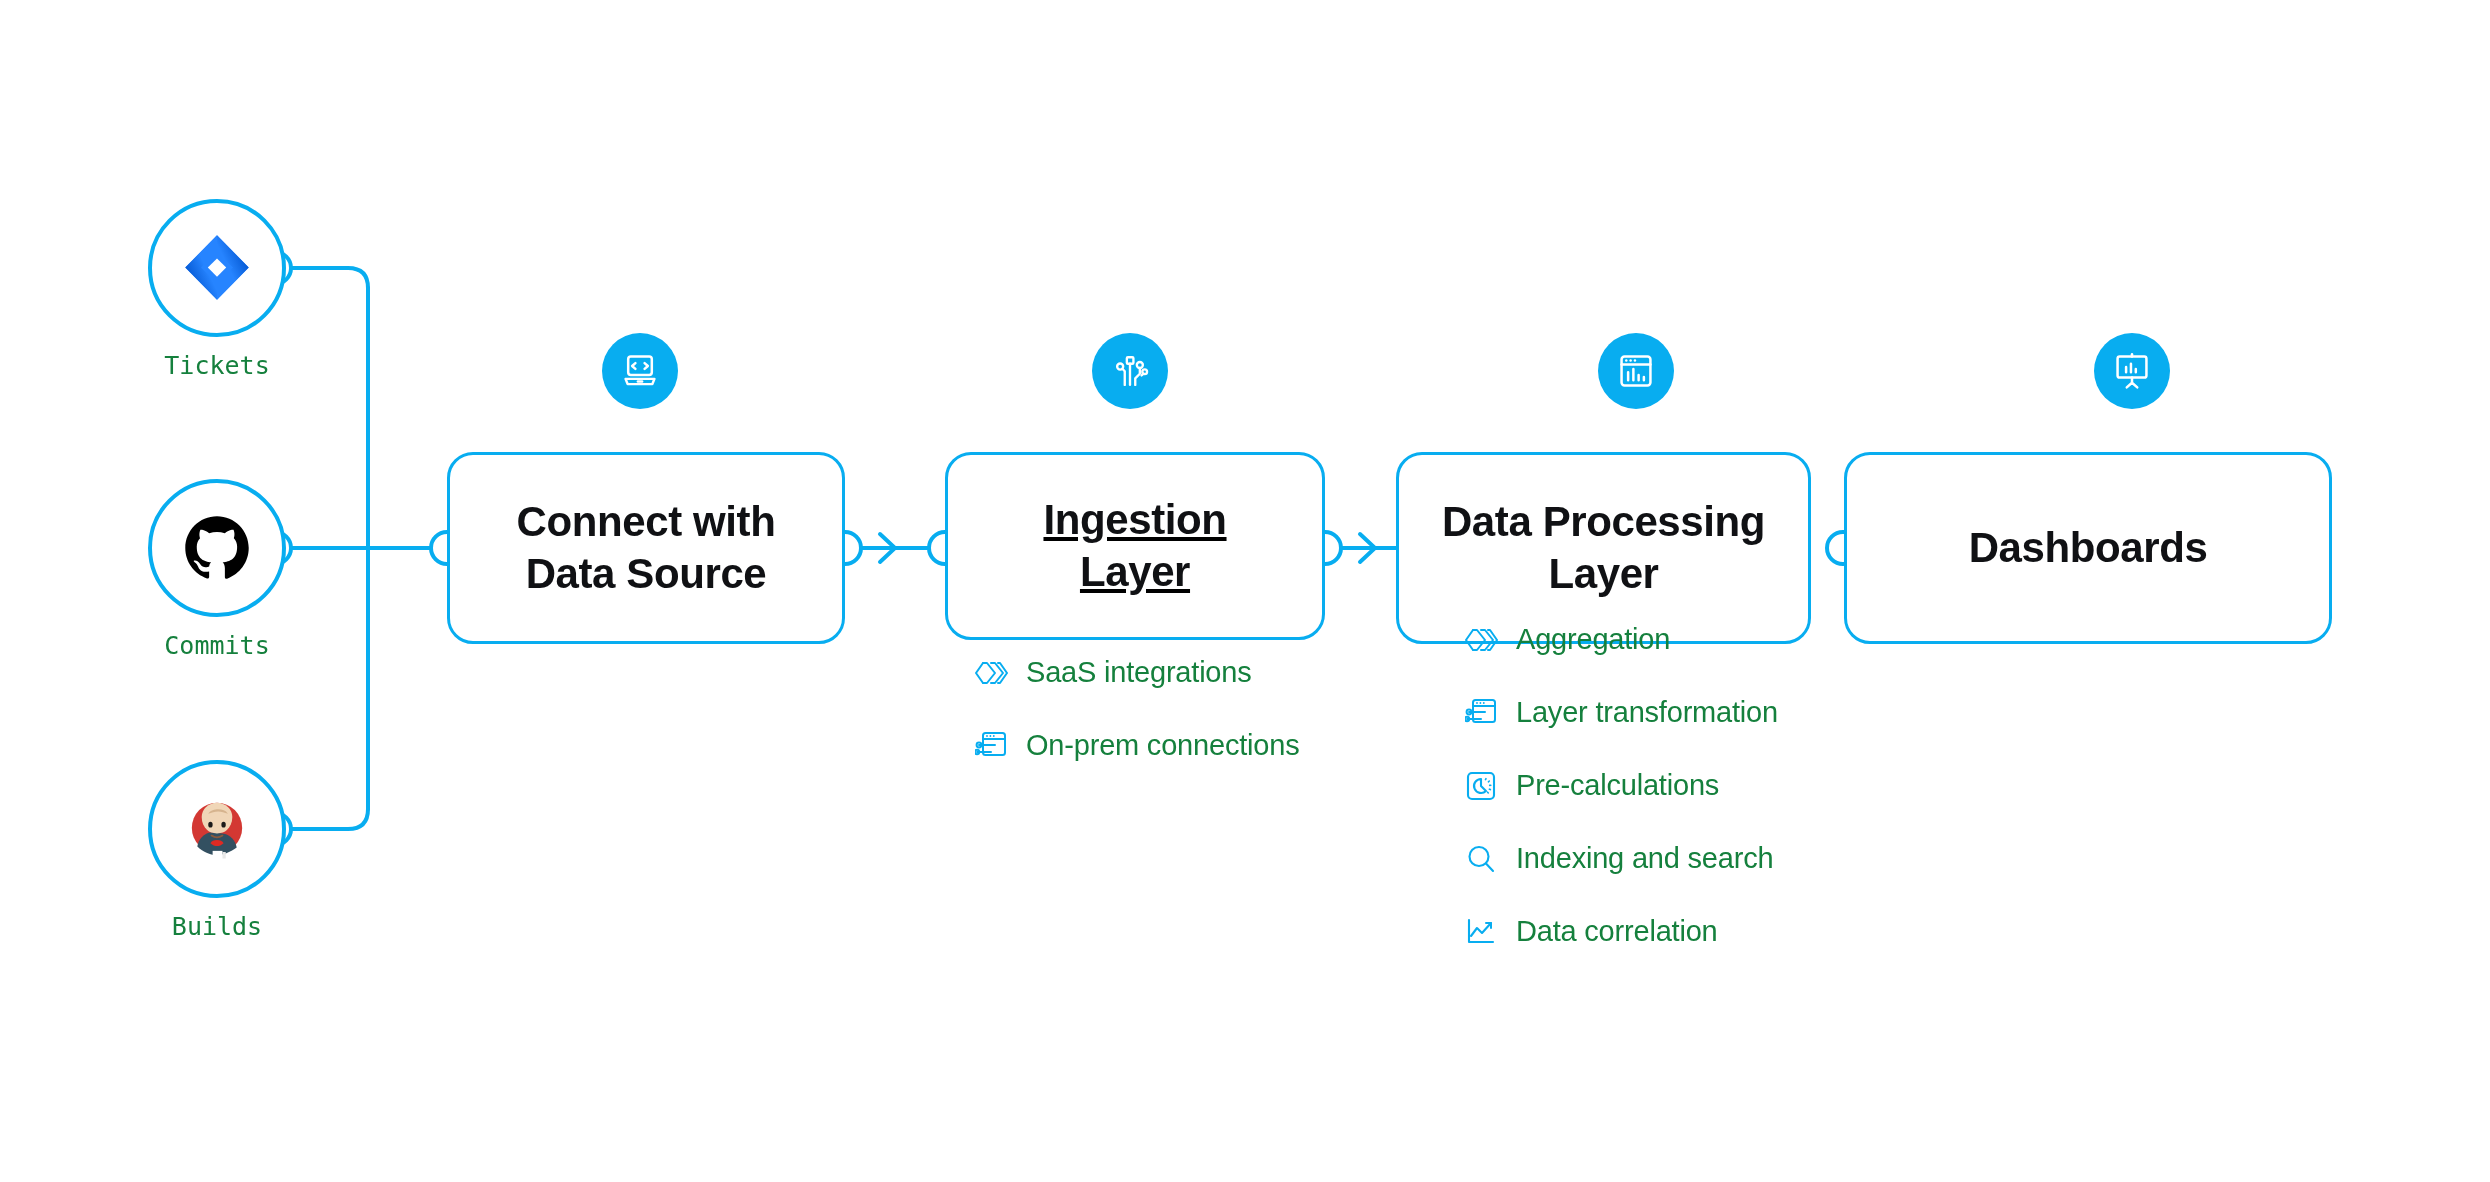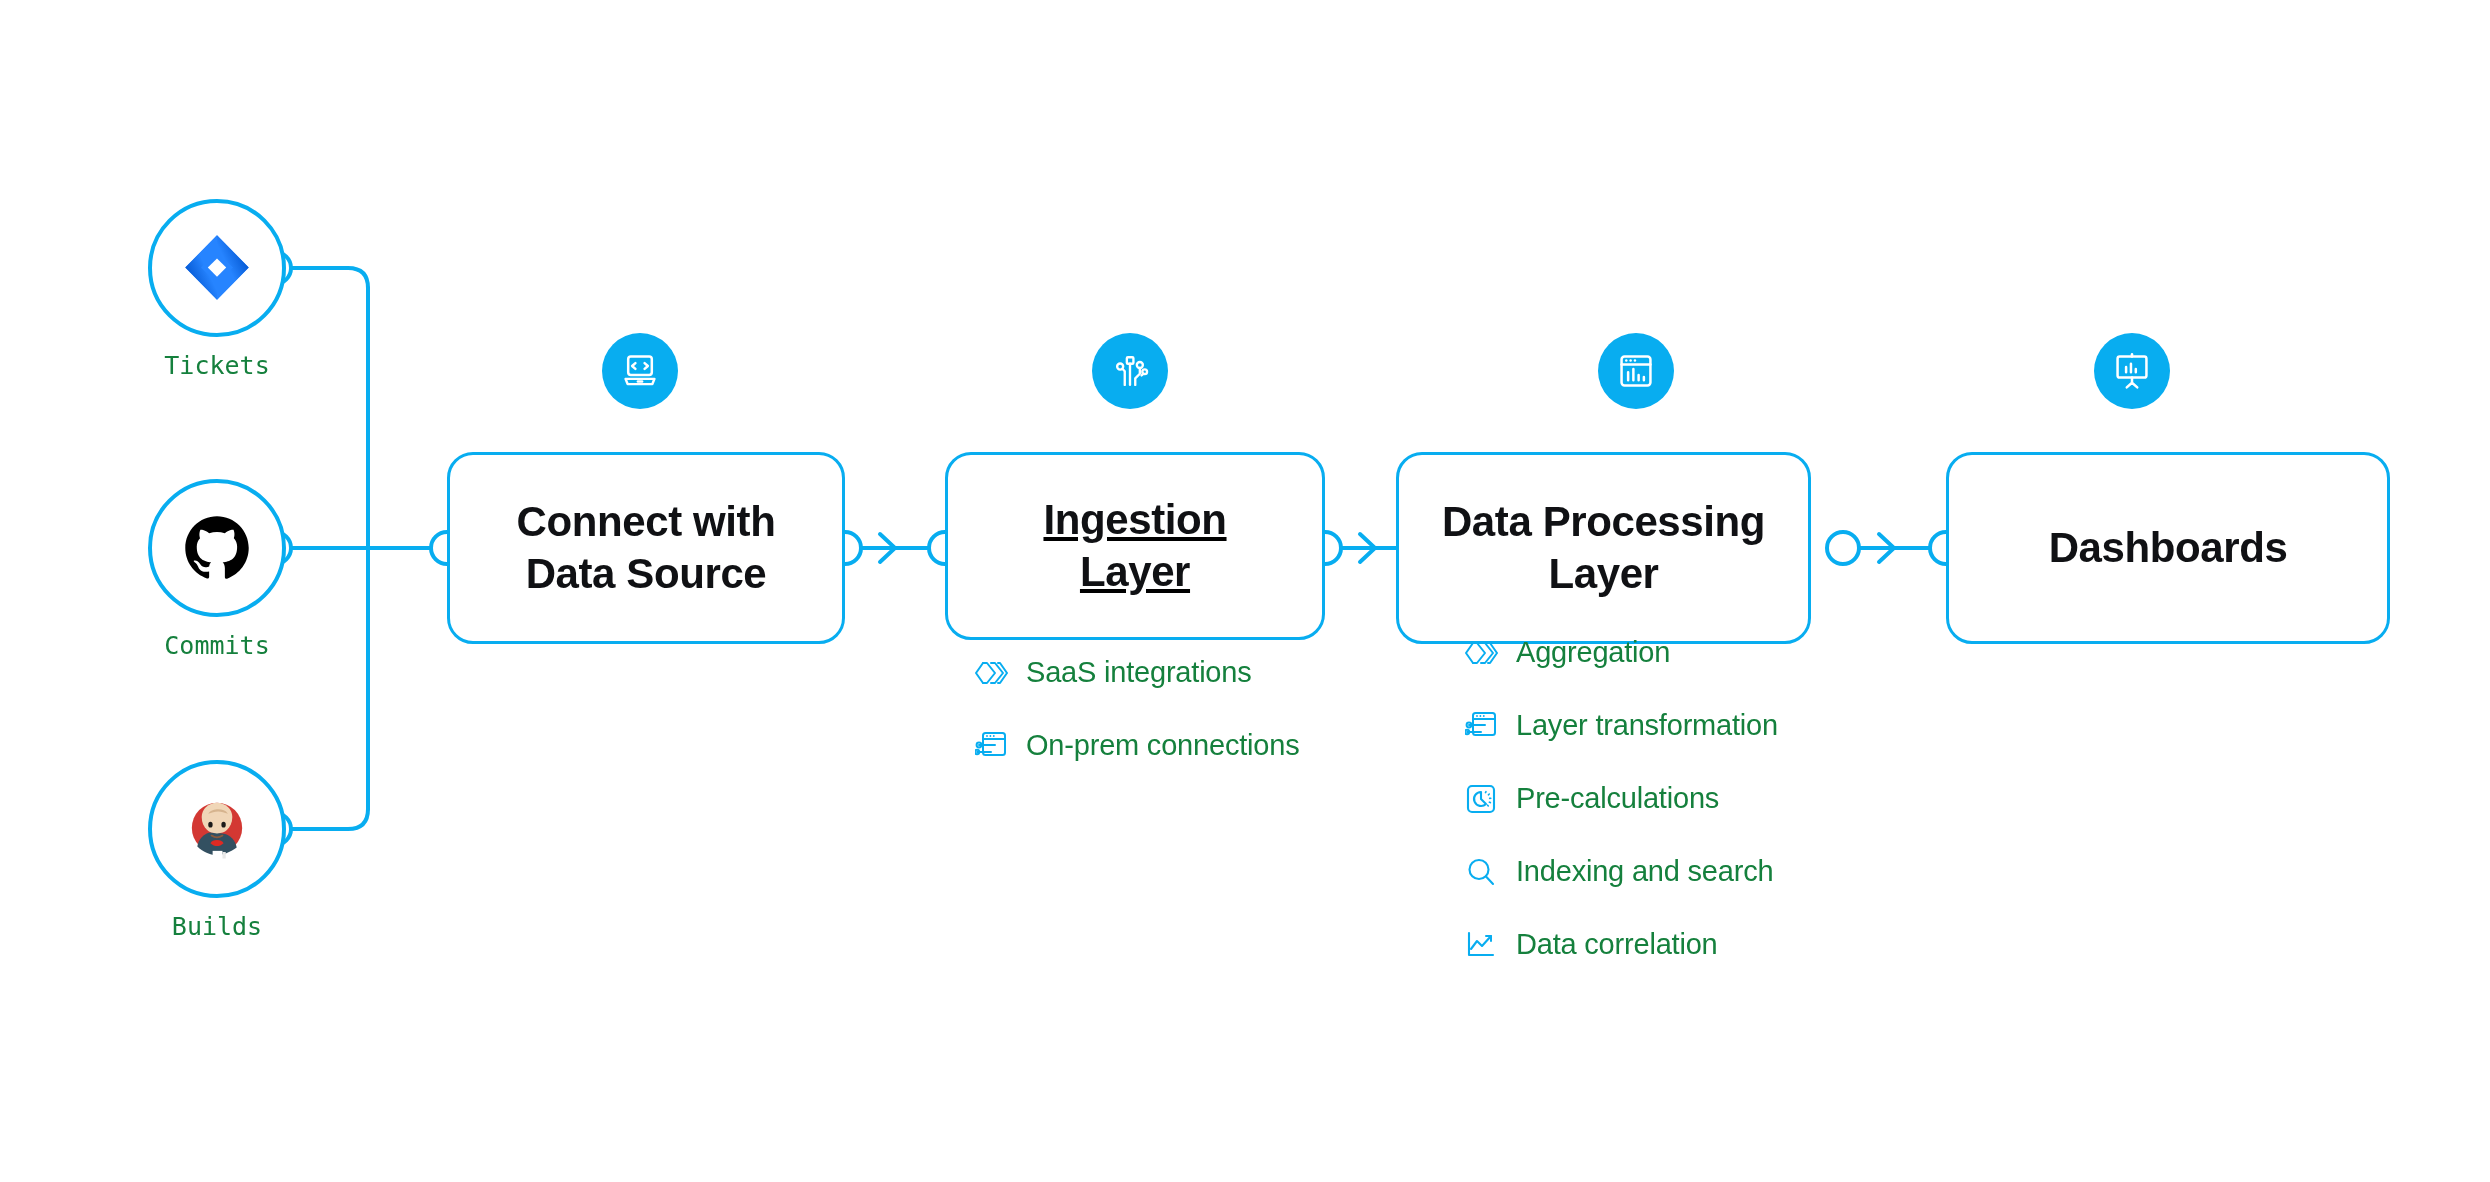--- a/index.html
+++ b/index.html
@@ -308,21 +308,21 @@
         <path d="M10 23v-6M14 23v-8.5M18 23v-4M22 23v-2.5"></path>
       </svg>
     </div>
     <div class="stage-box" style="left:1396px; top:452px; width:415px; height:192px;">
       <div class="stage-title">
         <span>Data Processing</span><br>
         <span>Layer</span>
       </div>
     </div>
 
-    <div class="bullets" style="left:1462px; top:616px;">
+    <div class="bullets" style="left:1462px; top:603px;">
       <div class="bullet-row">
         <span class="bullet-icon">
           <svg width="34" height="26" viewBox="0 0 34 26" fill="none" stroke="#08ADF0" stroke-width="2" stroke-linejoin="round" stroke-linecap="round">
             <path d="M9 3 2 13l7 10"></path>
             <path d="M9 3h4l8 10-8 10H9"></path>
             <path d="M17 3h4l8 10-8 10h-4"></path>
             <path d="M24 3h2l7 10-7 10h-2"></path>
           </svg>
         </span>
         <span class="bullet-label">Aggregation</span>
@@ -377,20 +377,20 @@
 
   <div class="stage">
     <div class="stage-badge" style="left:2094px; top:333px;">
       <svg width="42" height="42" viewBox="0 0 32 32" fill="none" stroke="#ffffff" stroke-width="1.9" stroke-linecap="round" stroke-linejoin="round">
         <path d="M16 3.2V5"></path>
         <rect x="5" y="5" width="22" height="16" rx="1.6"></rect>
         <path d="M11.5 17v-4M15.2 17v-6.5M18.9 17v-2.6"></path>
         <path d="M16 21v4M16 25l-4 3.5M16 25l4 3.5"></path>
       </svg>
     </div>
-    <div class="stage-box" style="left:1946px; top:452px; width:444px; height:192px;align-items:center;">
+    <div class="stage-box" style="left:1844px; top:452px; width:488px; height:192px;align-items:center;">
       <div class="stage-title">
         <span>Dashboards</span>
       </div>
     </div>
   </div>
 
 </div>
 
 </body></html>

